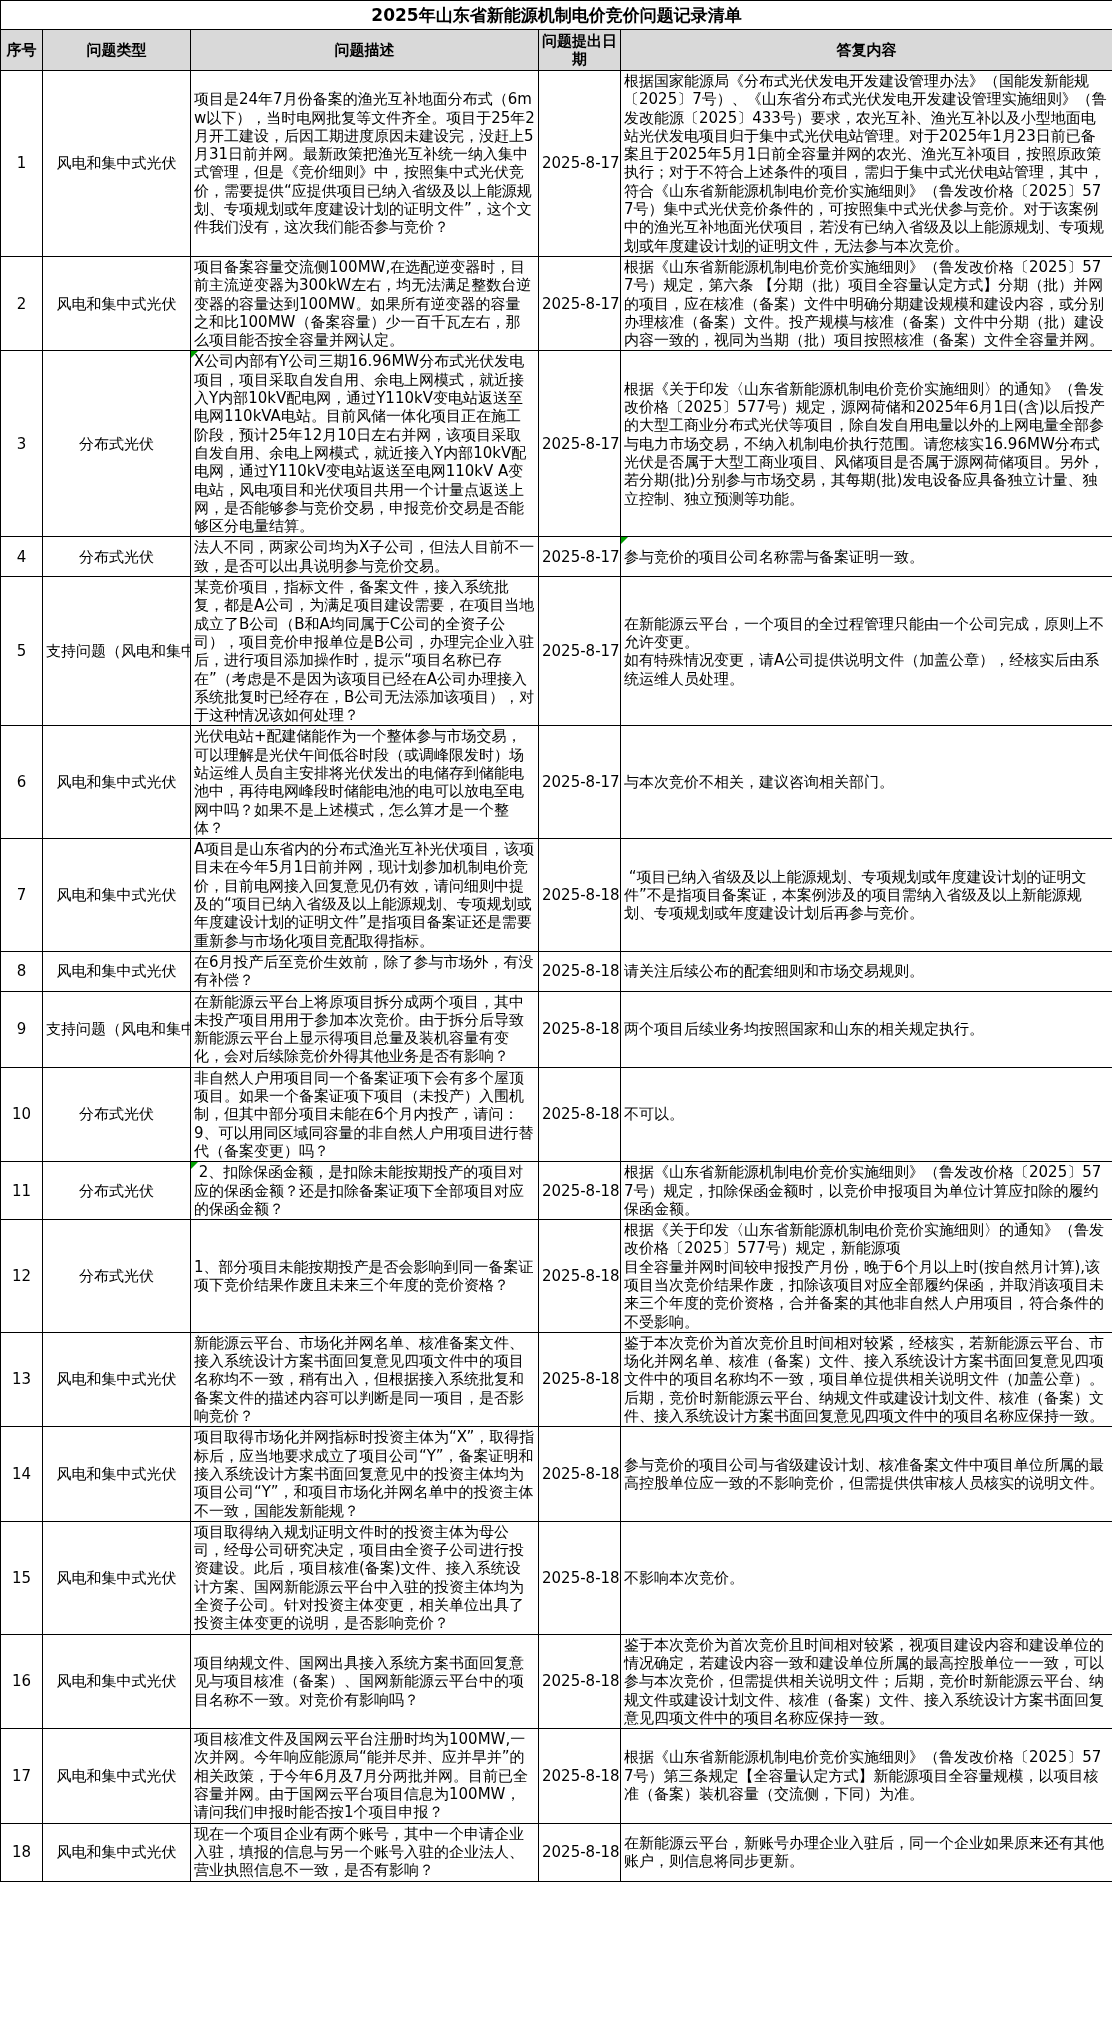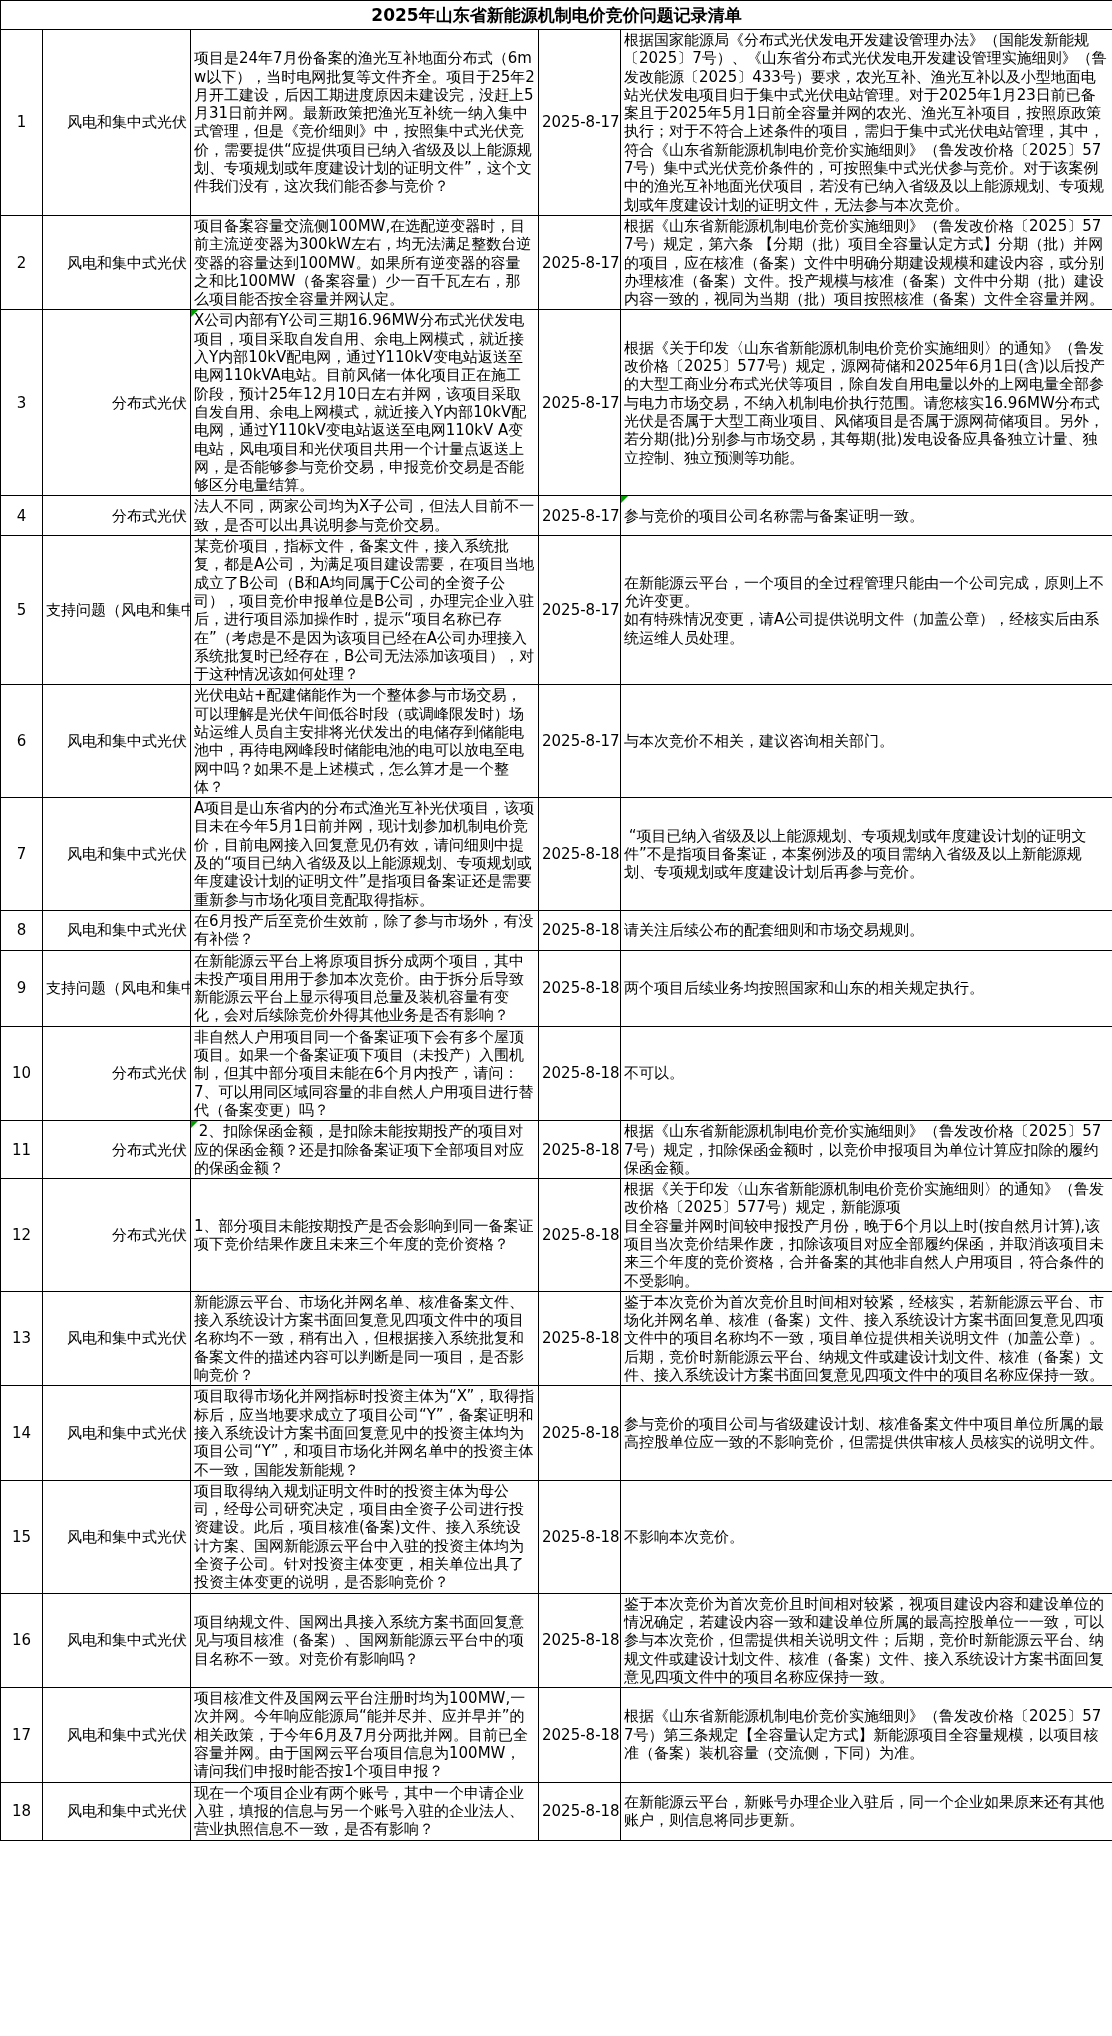--- a/index.html
+++ b/index.html
@@ -35,21 +35,21 @@
     background: #ffffff;
   }
   .qa-table thead th {
     background: #d9d9d9;
     font-weight: bold;
     font-size: 15px;
     text-align: center;
     height: 38px;
   }
   .c-no   { text-align: center; }
-  .c-type { text-align: right; white-space: nowrap; overflow: hidden; }
+  .c-type { text-align: center; white-space: nowrap; overflow: hidden; }
   .c-q    { text-align: left; white-space: pre-wrap; position: relative; }
   .c-date { text-align: left; white-space: nowrap; }
   .c-a    { text-align: left; white-space: pre-wrap; position: relative; margin-top: 25px; }
   .w-no   { width: 42px; }
   .w-type { width: 148px; }
   .w-q    { width: 348px; }
   .w-date { width: 82px; }
   .w-a    { width: 492px; }
   .marker {
     position: absolute;
@@ -70,20 +70,27 @@
       <col class="w-no">
         <col class="w-type">
         <col class="w-q">
         <col class="w-date">
         <col class="w-a">
     </colgroup>
     <thead>
       <tr>
         <td class="title-cell" colspan="5">2025年山东省新能源机制电价竞价问题记录清单</td>
       </tr>
+      <tr>
+        <th>序号</th>
+        <th>问题类型</th>
+        <th>问题描述</th>
+        <th>问题提出日期</th>
+        <th>答复内容</th>
+      </tr>
     </thead>
     <tbody>
         <tr>
     <td class="c-no">1</td>
     <td class="c-type">风电和集中式光伏</td>
     <td class="c-q">项目是24年7月份备案的渔光互补地面分布式（6mw以下），当时电网批复等文件齐全。项目于25年2月开工建设，后因工期进度原因未建设完，没赶上5月31日前并网。最新政策把渔光互补统一纳入集中式管理，但是《竞价细则》中，按照集中式光伏竞价，需要提供“应提供项目已纳入省级及以上能源规划、专项规划或年度建设计划的证明文件”，这个文件我们没有，这次我们能否参与竞价？</td>
     <td class="c-date">2025-8-17</td>
     <td class="c-a">根据国家能源局《分布式光伏发电开发建设管理办法》（国能发新能规〔2025〕7号）、《山东省分布式光伏发电开发建设管理实施细则》（鲁发改能源〔2025〕433号）要求，农光互补、渔光互补以及小型地面电站光伏发电项目归于集中式光伏电站管理。对于2025年1月23日前已备案且于2025年5月1日前全容量并网的农光、渔光互补项目，按照原政策执行；对于不符合上述条件的项目，需归于集中式光伏电站管理，其中，符合《山东省新能源机制电价竞价实施细则》（鲁发改价格〔2025〕577号）集中式光伏竞价条件的，可按照集中式光伏参与竞价。对于该案例中的渔光互补地面光伏项目，若没有已纳入省级及以上能源规划、专项规划或年度建设计划的证明文件，无法参与本次竞价。</td>
   </tr>
         <tr>
@@ -140,21 +147,21 @@
     <td class="c-no">9</td>
     <td class="c-type">支持问题（风电和集中</td>
     <td class="c-q">在新能源云平台上将原项目拆分成两个项目，其中未投产项目用用于参加本次竞价。由于拆分后导致新能源云平台上显示得项目总量及装机容量有变化，会对后续除竞价外得其他业务是否有影响？</td>
     <td class="c-date">2025-8-18</td>
     <td class="c-a">两个项目后续业务均按照国家和山东的相关规定执行。</td>
   </tr>
         <tr>
     <td class="c-no">10</td>
     <td class="c-type">分布式光伏</td>
     <td class="c-q">非自然人户用项目同一个备案证项下会有多个屋顶项目。如果一个备案证项下项目（未投产）入围机制，但其中部分项目未能在6个月内投产，请问：
-7、可以用同区域同容量的非自然人户用项目进行替代（备案变更）吗？</td>
+9、可以用同区域同容量的非自然人户用项目进行替代（备案变更）吗？</td>
     <td class="c-date">2025-8-18</td>
     <td class="c-a">不可以。</td>
   </tr>
         <tr>
     <td class="c-no">11</td>
     <td class="c-type">分布式光伏</td>
     <td class="c-q"> 2、扣除保函金额，是扣除未能按期投产的项目对应的保函金额？还是扣除备案证项下全部项目对应的保函金额？<span class="marker"></span></td>
     <td class="c-date">2025-8-18</td>
     <td class="c-a">根据《山东省新能源机制电价竞价实施细则》（鲁发改价格〔2025〕577号）规定，扣除保函金额时，以竞价申报项目为单位计算应扣除的履约保函金额。</td>
   </tr>

